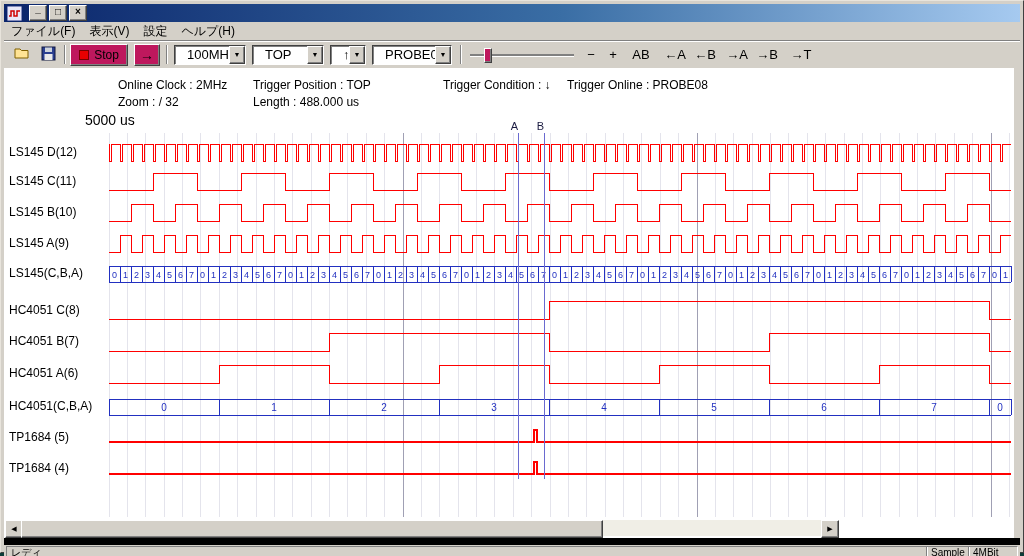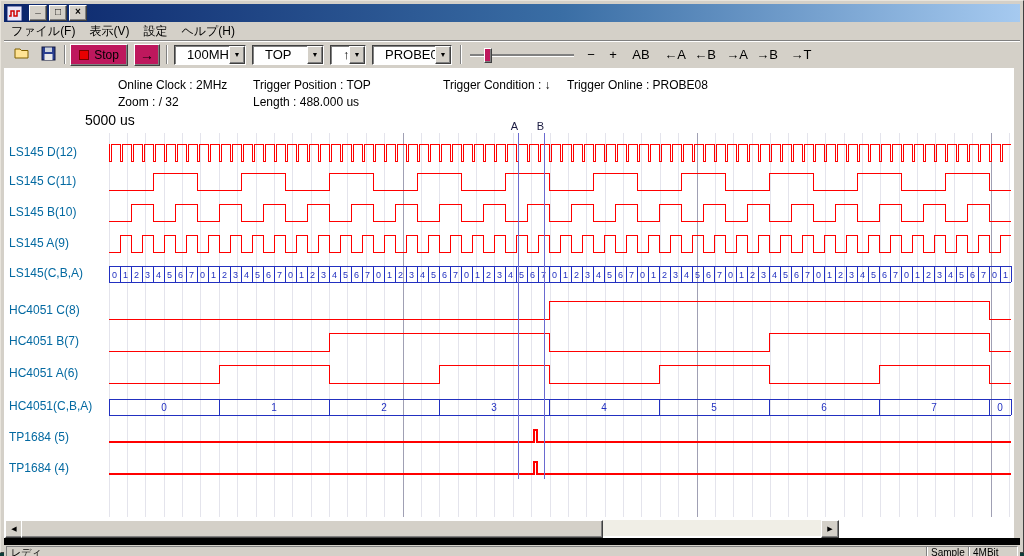--- a/index.html
+++ b/index.html
@@ -37,21 +37,21 @@
   .combo .drop{width:16px;background:#d4d0c8;border:1px solid;border-color:#fff #404040 #404040 #fff;
                box-shadow:inset -1px -1px 0 #808080;font-size:7px;text-align:center;line-height:16px;color:#000;}
   .slider-groove{position:absolute;top:13px;height:3px;background:#808080;border-bottom:1px solid #fff;}
   .slider-thumb{position:absolute;top:7px;width:8px;height:15px;}
   .flatbtn{position:absolute;top:4px;height:20px;font-size:13px;line-height:20px;text-align:center;color:#000;}
   
   .client{position:absolute;left:3px;top:67px;width:1010px;height:470px;background:#fff;}
   .info-text{position:absolute;font-size:12px;color:#000;white-space:nowrap;}
   .time-label{position:absolute;left:84px;top:111px;font-size:14px;color:#000;}
   #channel-labels{position:absolute;left:3px;top:0;width:110px;height:556px;z-index:6;}
-  .ch-label{position:absolute;left:5px;font-size:12px;color:#0369a1;white-space:nowrap;}
+  .ch-label{position:absolute;left:5px;font-size:12px;color:#000000;white-space:nowrap;}
   #wave-svg{position:absolute;left:0;top:0;z-index:5;pointer-events:none;}
   #wave-svg line,#wave-svg polyline{shape-rendering:crispEdges;}
   #wave-svg text{font-family:"Liberation Sans",sans-serif;}
   
   .hscroll{position:absolute;left:4px;top:519px;width:834px;height:16px;background:#f0eee6;z-index:7;}
   .sb-btn{position:absolute;top:0;width:16px;height:16px;background:#d4d0c8;border:1px solid;border-color:#fff #404040 #404040 #fff;
           box-shadow:inset -1px -1px 0 #808080;font-size:7px;text-align:center;line-height:15px;color:#000;}
   .sb-thumb{position:absolute;top:0;left:16px;width:580px;height:16px;background:#d4d0c8;border:1px solid;
             border-color:#fff #404040 #404040 #fff;box-shadow:inset -1px -1px 0 #808080;}
   

